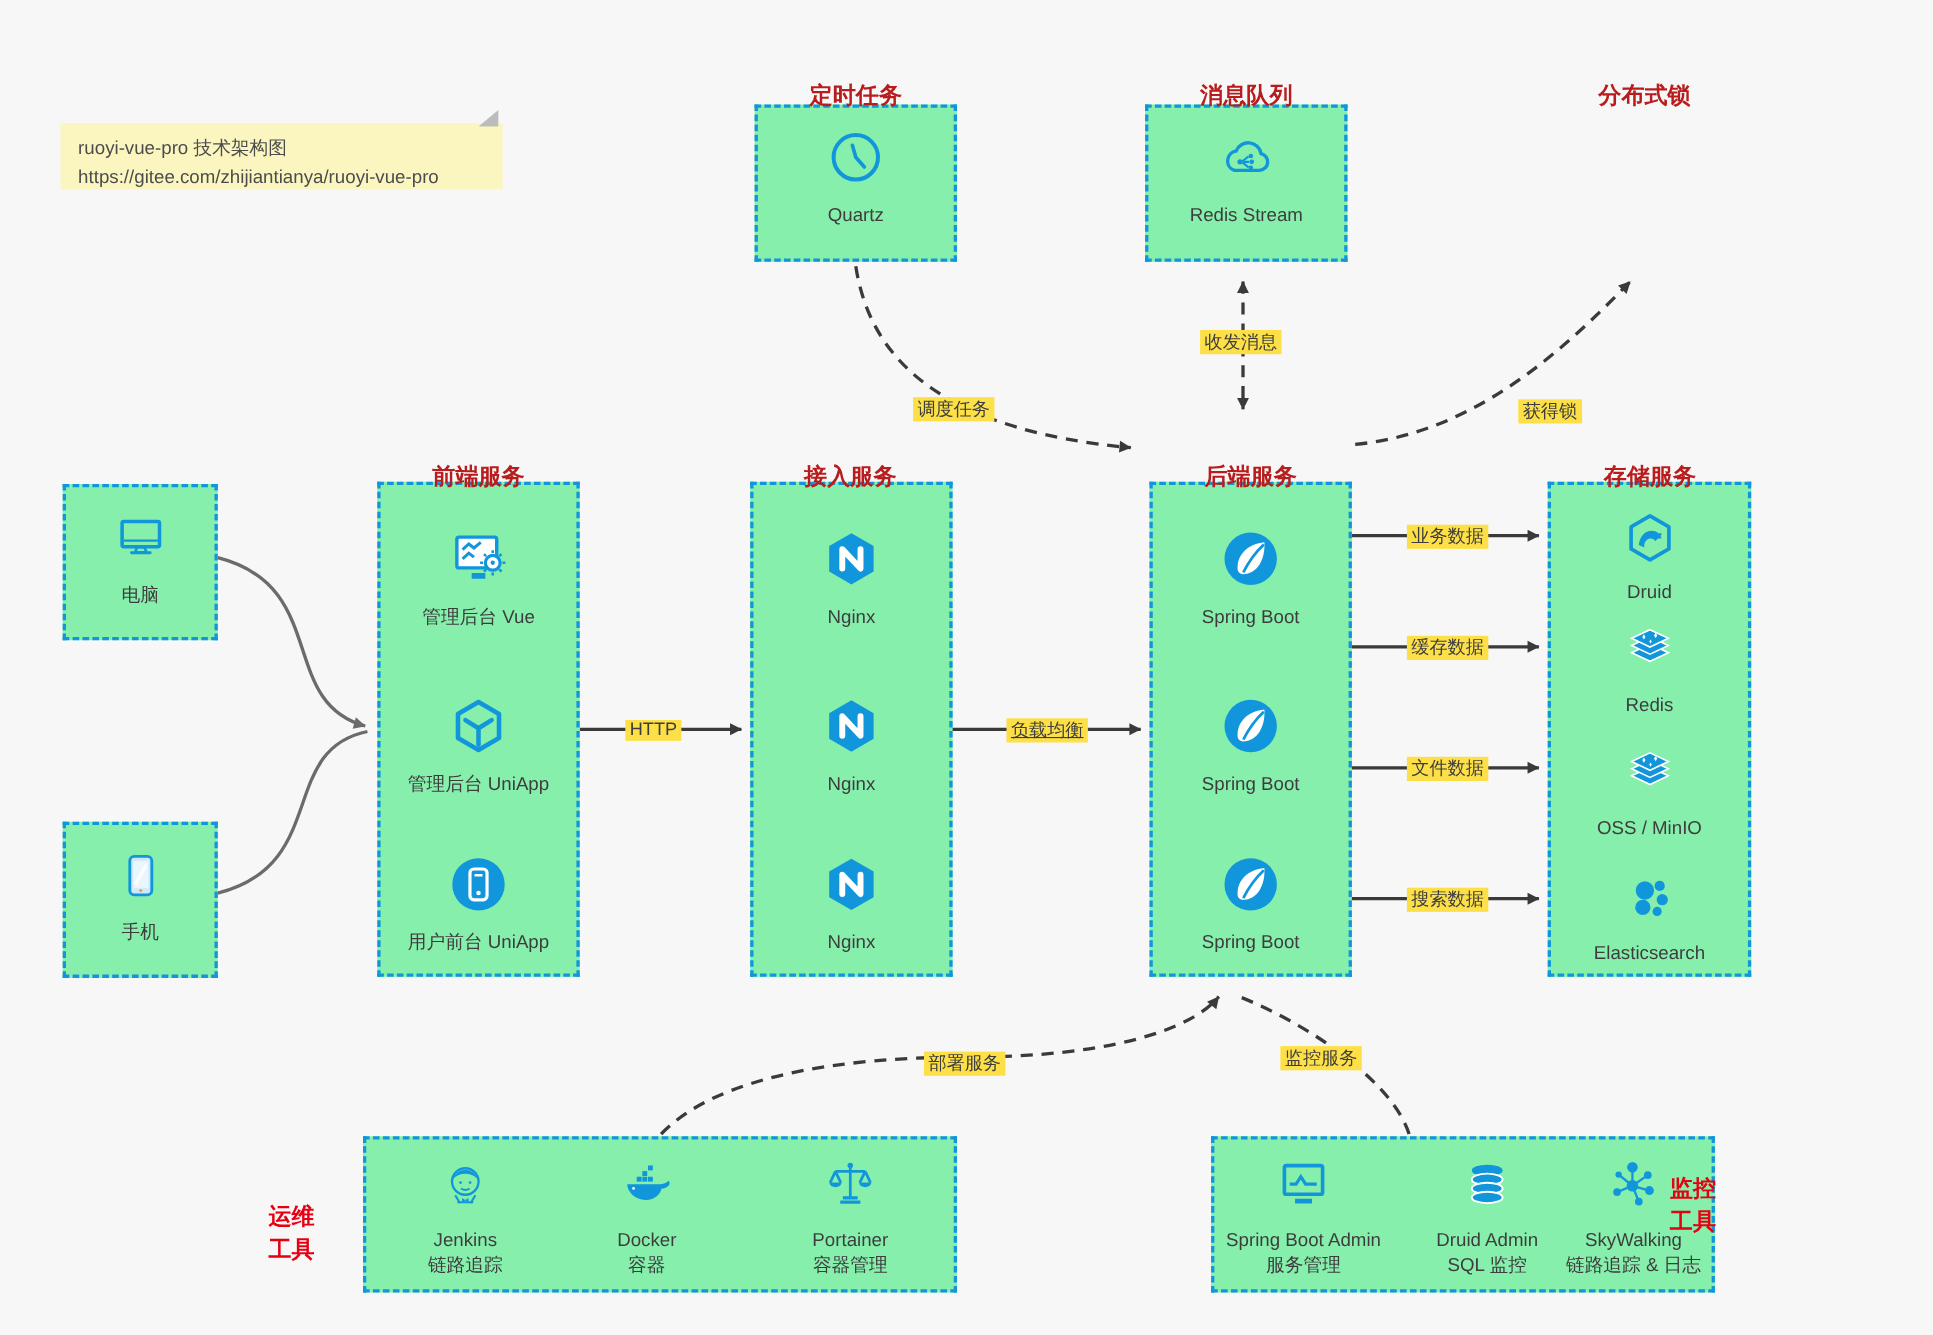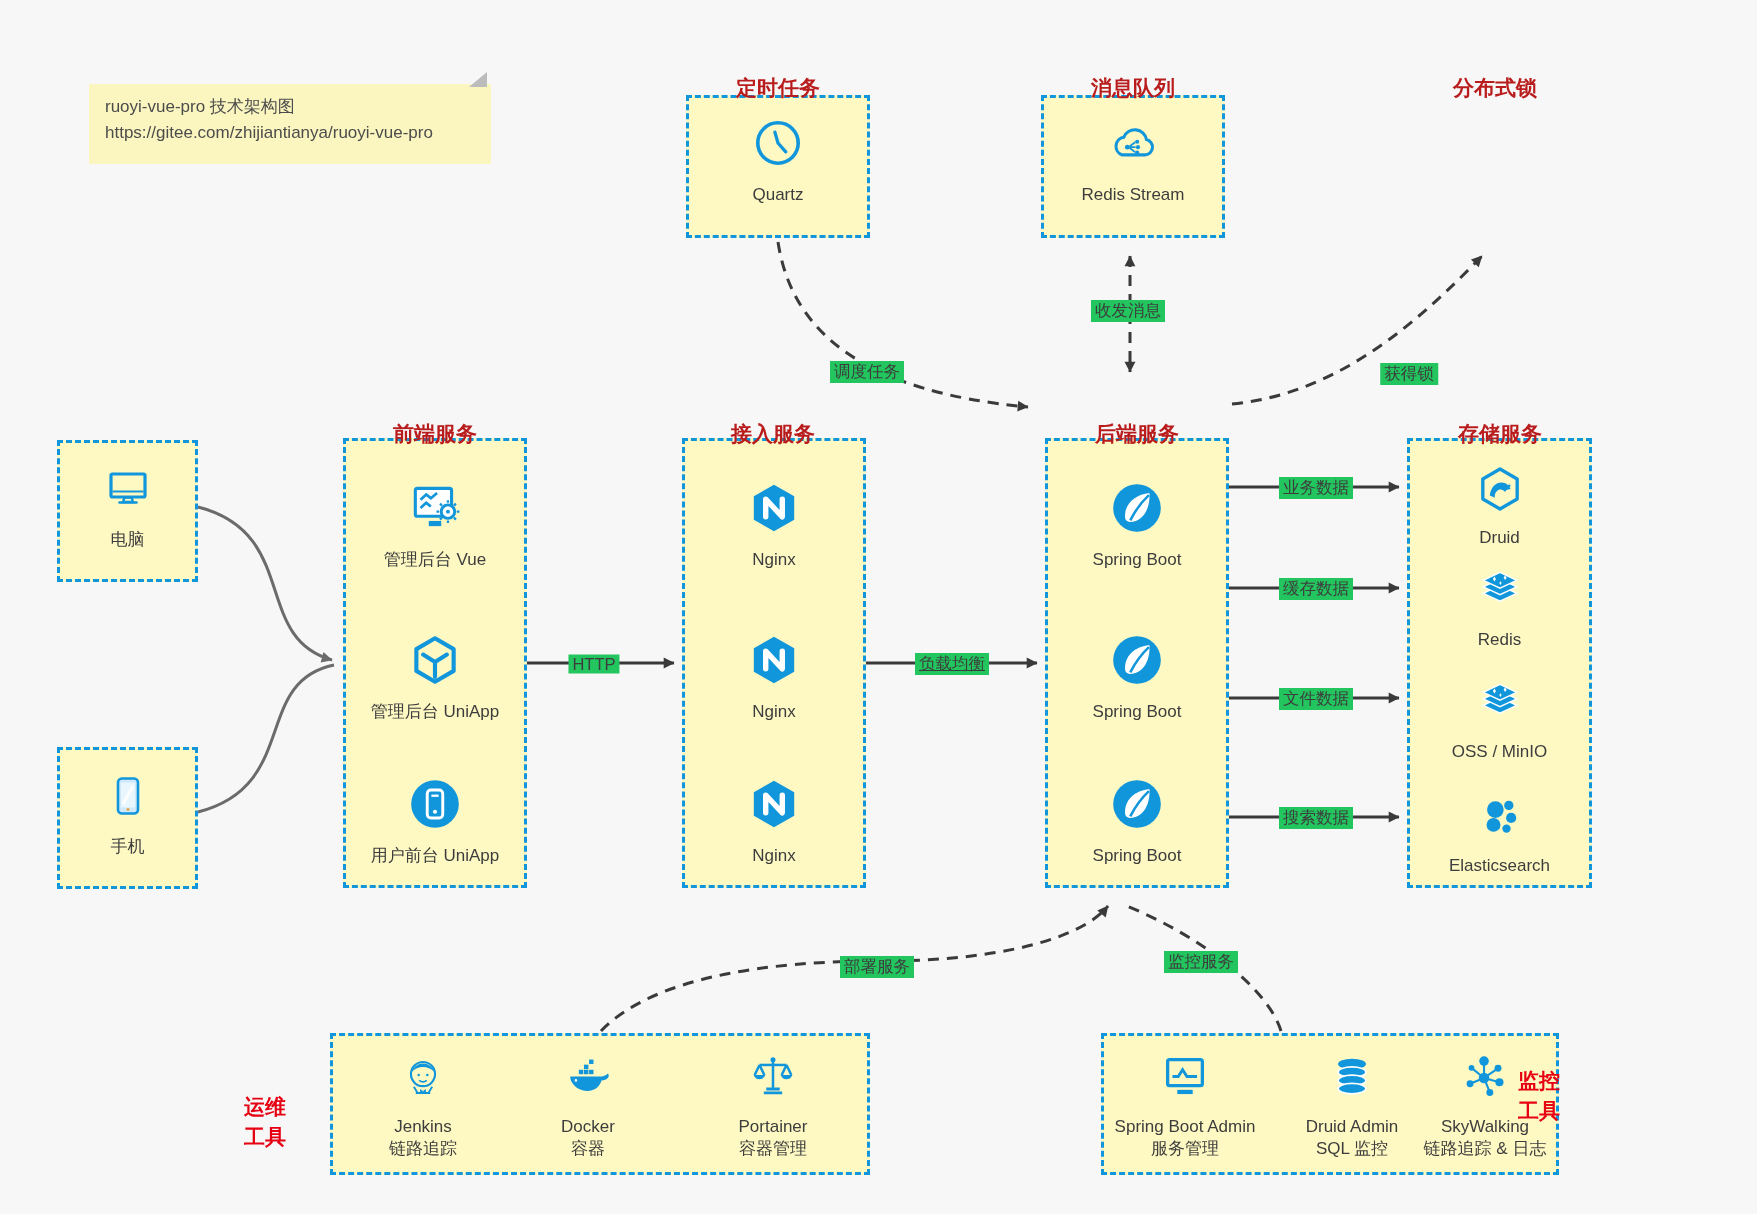--- a/index.html
+++ b/index.html
@@ -1,30 +1,30 @@
 <!DOCTYPE html>
 <html><head>
 <meta charset="utf-8">
 <style>
   html,body{margin:0;padding:0;background:#f7f7f7;font-family:"Liberation Sans",sans-serif;}
   .canvas{position:relative;width:1757px;height:1214px;background:#f7f7f7;overflow:hidden;}
   .wires{position:absolute;left:0;top:0;z-index:1;}
   .wire{stroke:#3a3a3a;stroke-width:3;fill:none;}
   .dashed{stroke-dasharray:11 8;}
   .wire-gray{stroke:#6b6b6b;stroke-width:3;fill:none;}
-  .gbox{position:absolute;border:3px dashed #1296db;background:#fef9c3;z-index:2;box-sizing:border-box;}
+  .gbox{position:absolute;border:3px dashed #1296db;background:#86efac;z-index:2;box-sizing:border-box;}
   .gtitle{position:absolute;transform:translateX(-50%);font-size:21px;font-weight:bold;color:#b91c1c;white-space:nowrap;z-index:3;line-height:28px;margin-top:24px;}
   .side-title{position:absolute;font-size:21px;font-weight:bold;color:#e60012;width:46px;text-align:center;line-height:30px;word-break:break-all;z-index:3;}
   .gitem{position:absolute;left:0;right:0;text-align:center;}
   .icon{display:inline-block;}
   .icon svg{display:block;margin:0 auto;}
   .ilabel{font-size:17px;color:#3d3d3d;margin-top:8px;line-height:22px;white-space:nowrap;}
   .ilabel2{font-size:17px;color:#3d3d3d;line-height:22px;white-space:nowrap;}
-  .edge-label{position:absolute;transform:translate(-50%,-50%);background:#22c55e;padding:0 4px;font-size:16.5px;color:#3d3d3d;white-space:nowrap;z-index:3;}
-  .note{position:absolute;left:55px;top:84px;width:402px;height:80px;background:#fbf6c0;z-index:3;margin-left:34px;}
+  .edge-label{position:absolute;transform:translate(-50%,-50%);background:#fde047;padding:0 4px;font-size:16.5px;color:#3d3d3d;white-space:nowrap;z-index:3;}
+  .note{position:absolute;left:55px;top:112px;width:402px;height:60px;background:#fbf6c0;z-index:3;}
   .note-fold{position:absolute;top:-12px;right:4px;width:0;height:0;border-left:18px solid transparent;border-bottom:15px solid #bcbcbc;}
   .note-text{padding:10px 0 0 16px;font-size:17px;line-height:26px;color:#4c4c4c;}
 </style>
 </head>
 <body>
 
 <div class="canvas">
 
   <svg class="wires" width="1757" height="1214" viewBox="0 0 1757 1214">
     <defs>

